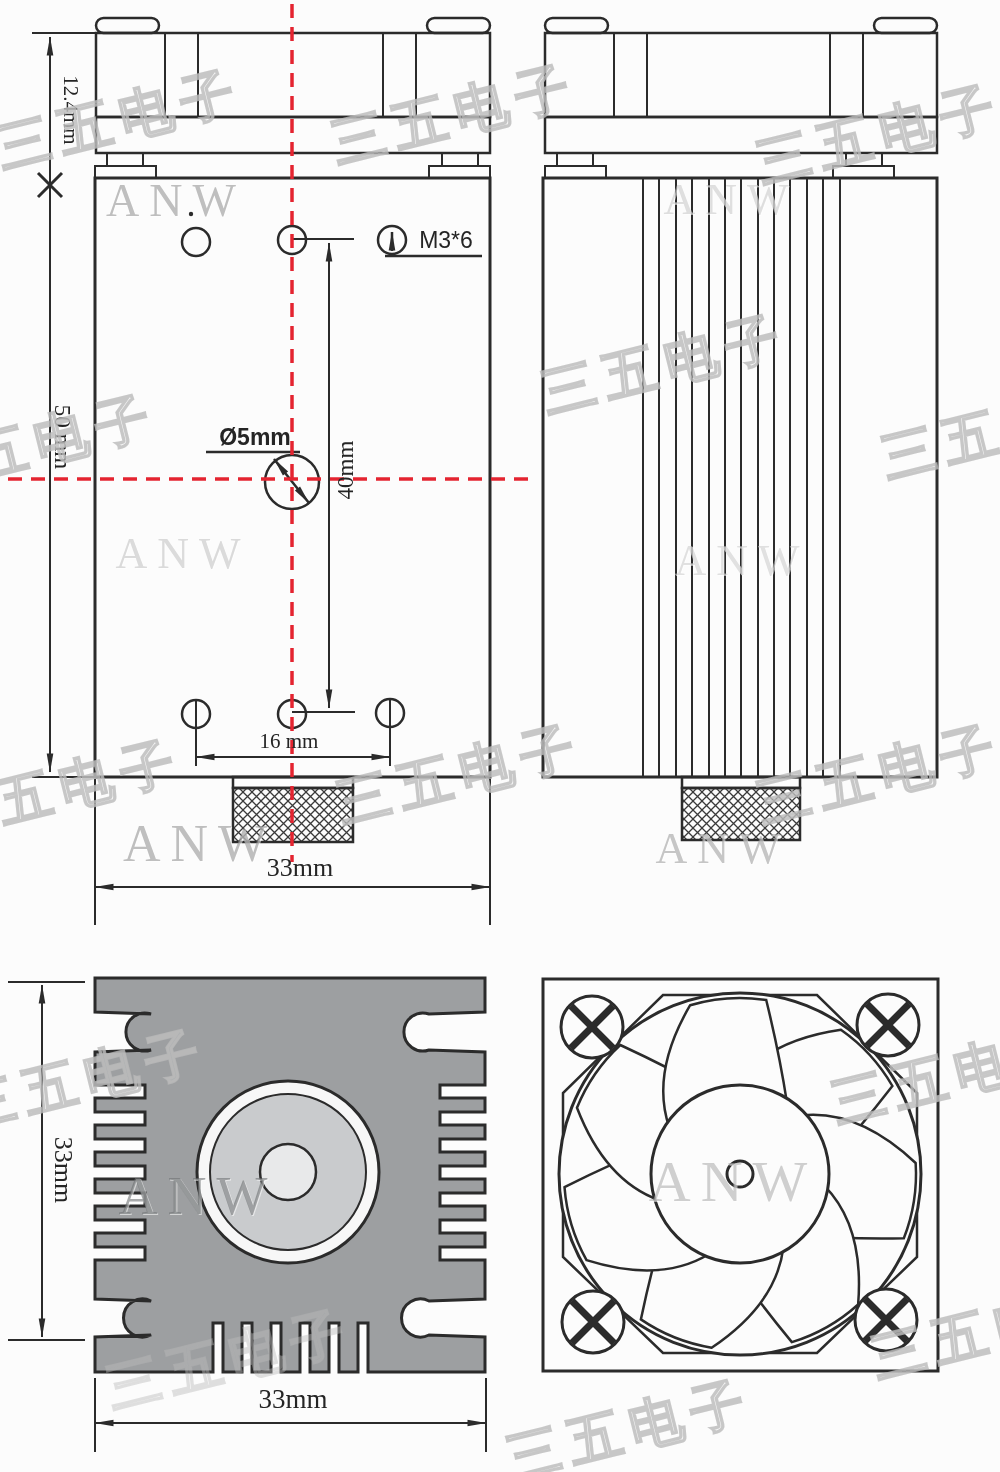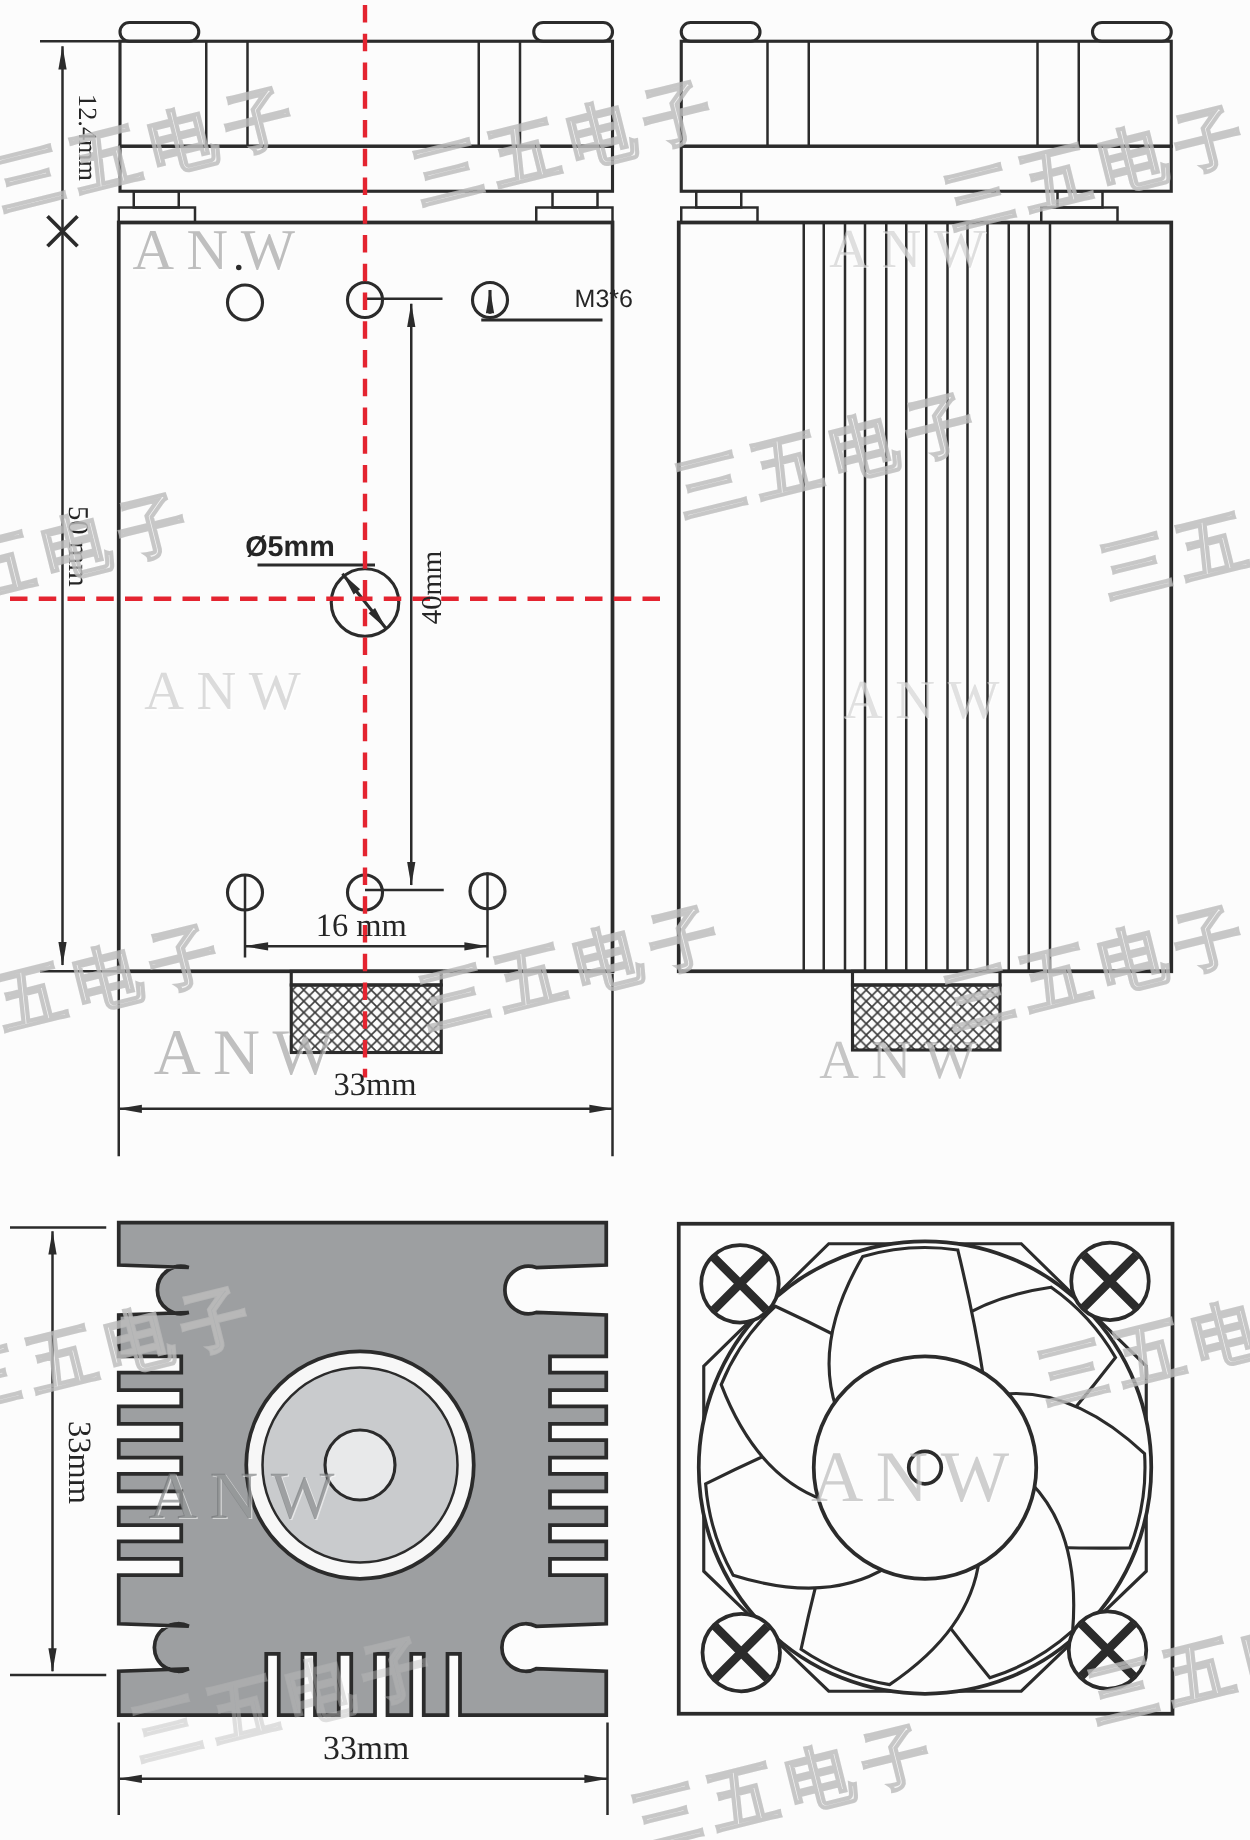--- a/index.html
+++ b/index.html
@@ -170,24 +170,24 @@
     </g>
 
     <g stroke="#e42430" stroke-width="3.5" stroke-dasharray="14 9">
       <path d="M292,4 V862"></path>
       <path d="M8,479 H528"></path>
     </g>
   </svg>
 
   <div class="lbl rot90" style="left:70px;  top:110px;  font-size:21px;">12.4mm</div>
   <div class="lbl rot90" style="left:62px;  top:437px;  font-size:23px;">50 mm</div>
-  <div class="lbl sans" style="left:446px; top:240px;  font-size:20px;margin-left:37px;">M3*6</div>
-  <div class="lbl sans" style="left:232px; top:437px;  font-size:23px; font-weight:600;">Ø5mm</div>
+  <div class="lbl sans" style="left:446px; top:240px;  font-size:23px;">M3*6</div>
+  <div class="lbl sans" style="left:255px; top:437px;  font-size:23px; font-weight:600;">Ø5mm</div>
   <div class="lbl rotm90" style="left:346px; top:470px;  font-size:23px;">40mm</div>
-  <div class="lbl" style="left:289px; top:741px;  font-size:26px;text-align:center;">16 mm</div>
+  <div class="lbl" style="left:289px; top:741px;  font-size:21px;text-align:center;">16 mm</div>
   <div class="lbl" style="left:300px; top:868px;  font-size:26px;">33mm</div>
   <div class="lbl rot90" style="left:63px;  top:1170px; font-size:26px;">33mm</div>
   <div class="lbl" style="left:293px; top:1399px; font-size:27px;">33mm</div>
 
   <div class="anw" style="left:176px; top:200px;  font-size:46px; color:rgba(138,138,138,0.55);">ANW</div>
   <div class="anw" style="left:183px; top:553px;  font-size:44px; color:rgba(189,189,189,0.55);">ANW</div>
   <div class="anw" style="left:731px; top:199px;  font-size:44px; color:rgba(196,196,196,0.55);">ANW</div>
   <div class="anw" style="left:742px; top:560px;  font-size:44px; color:rgba(200,200,200,0.55);">ANW</div>
   <div class="anw" style="left:200px; top:843px;  font-size:52px; color:rgba(148,148,148,0.60);">ANW</div>
   <div class="anw" style="left:723px; top:848px;  font-size:44px; color:rgba(160,160,160,0.60);">ANW</div>

